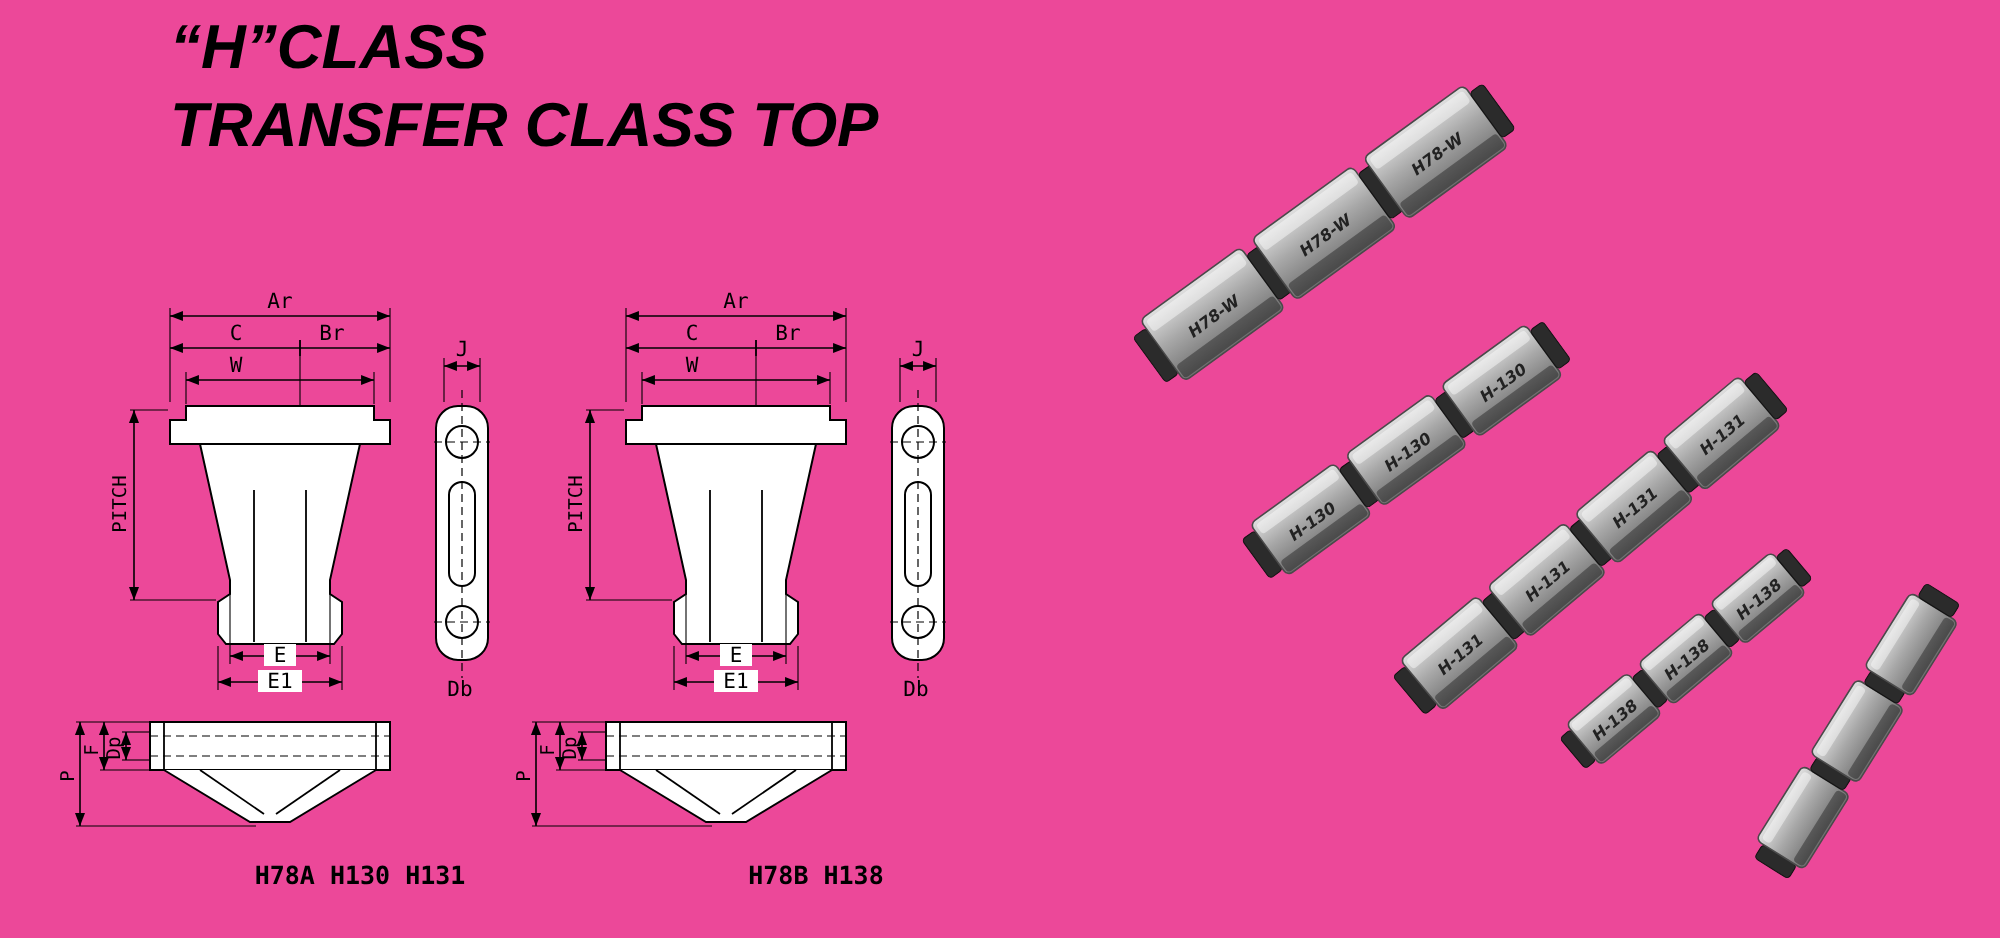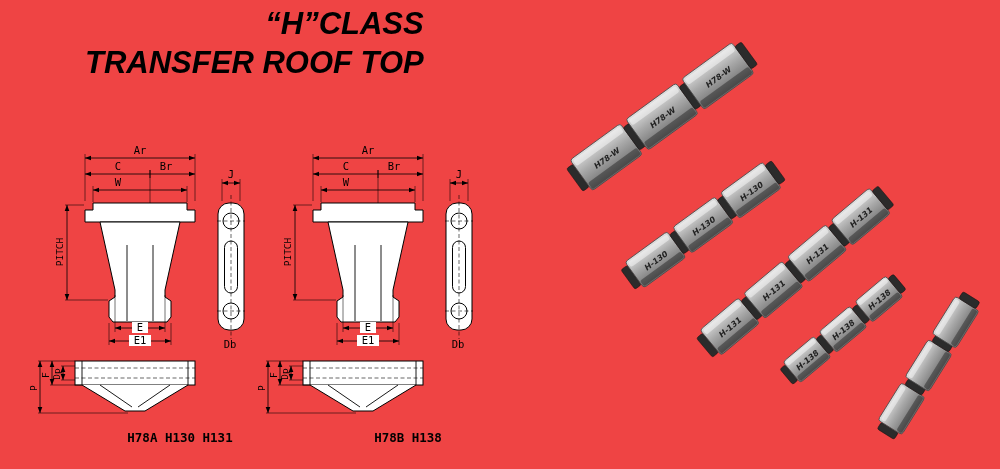--- a/index.html
+++ b/index.html
@@ -1,17 +1,17 @@
 <!DOCTYPE html>
 <html><head>
 <meta charset="utf-8">
 <style>
   html,body{margin:0;padding:0;background:#fff;}
-  .page{position:relative;width:1000px;height:469px;background:#ef4444;overflow:hidden;
-        font-family:"Liberation Sans",sans-serif;text-align:right;}
+  .page{position:relative;width:1000px;height:469px;background:#ec4899;overflow:hidden;
+        font-family:"Liberation Sans",sans-serif;}
   .title{position:absolute;left:85px;top:4px;color:#000;
          font:italic 900 31px "Liberation Sans",sans-serif;line-height:39px;white-space:nowrap;}
   .drawings{position:absolute;left:30px;top:145px;}
   .photo{position:absolute;left:540px;top:20px;}
   
   .ol path,.ol rect,.ol circle{fill:#fff;stroke:#000;stroke-width:1;}
   .ol line{stroke:#000;stroke-width:0.9;}
   .ol .dash{stroke-width:0.6;stroke-dasharray:4 2.5;}
   .dim line{stroke:#000;stroke-width:0.8;}
   .dim .ext{stroke-width:0.55;}
@@ -26,21 +26,21 @@
   .lk-bot{fill:rgba(0,0,0,0.35);stroke:none;}
   .cl{font:italic bold 8px "DejaVu Sans",sans-serif;fill:#222;text-anchor:middle;}
 </style>
 </head>
 <body>
 
 <div class="page">
 
   <div class="title">
     <div>“H”CLASS</div>
-    <div>TRANSFER ROOF TOP</div>
+    <div>TRANSFER CLASS TOP</div>
   </div>
 
   <svg class="drawings" width="500" height="312" viewBox="0 0 500 312">
     <defs>
       <marker id="mE" viewBox="0 0 10 10" refX="9" refY="5" markerWidth="9" markerHeight="9" orient="auto">
         <path d="M0,1.5 L9,5 L0,8.5 Z"></path>
       </marker>
       <marker id="mS" viewBox="0 0 10 10" refX="9" refY="5" markerWidth="9" markerHeight="9" orient="auto-start-reverse">
         <path d="M0,1.5 L9,5 L0,8.5 Z"></path>
       </marker>

